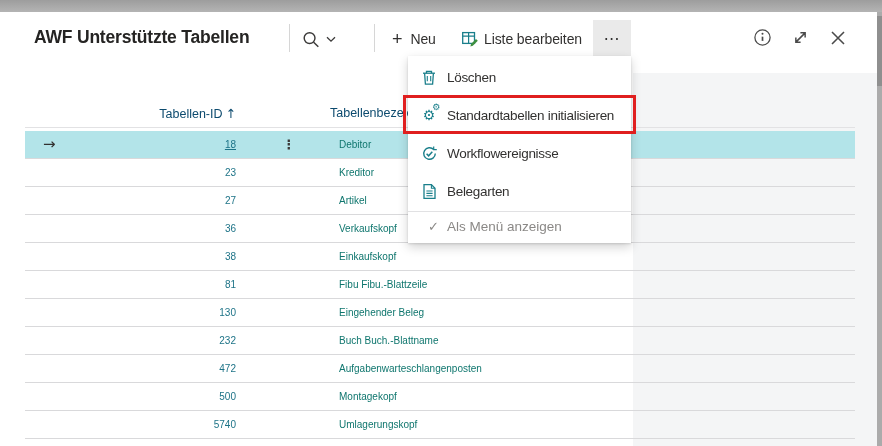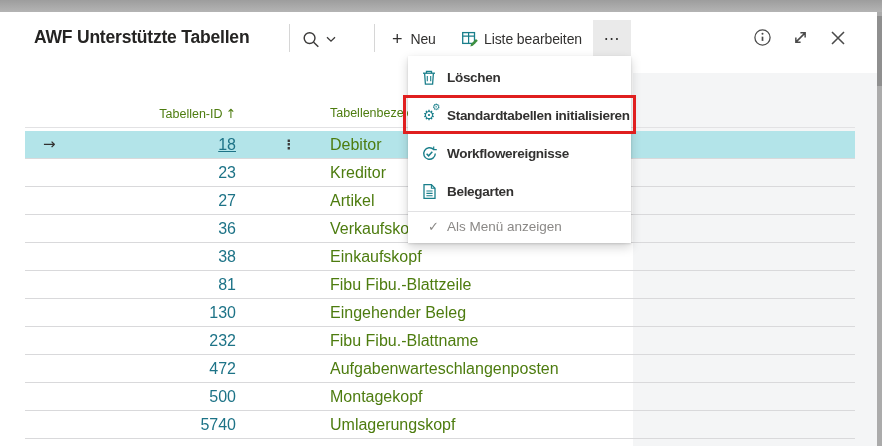--- a/index.html
+++ b/index.html
@@ -27,42 +27,42 @@
   .edit-btn { left:461px; gap:5px;align-items:center; }
   .more-btn { position:absolute; left:593px; top:20px; width:38px; height:36px; background:#eaeaea;
     display:flex; align-items:center; justify-content:center; font-size:16px; color:#323130;
     letter-spacing:1px; cursor:pointer; }
   .win-icon { position:absolute; top:28px; cursor:pointer; line-height:0; }
   .info-btn { left:753px; } .resize-btn { left:791px; } .close-btn { left:828px; }
 
   
   .grid-filler { position:absolute; left:633px; top:73px; width:244px; height:373px; background:#f4f5f6; }
   .col-headers { position:absolute; left:25px; top:100px; width:830px; height:28px;
-    border-bottom:1px solid #e2e2e4; font-size:12.5px; color:#4d7c0f; z-index:1; }
+    border-bottom:1px solid #e2e2e4; font-size:12.5px; color:#0c4a6e; z-index:1; }
   .col-h { position:absolute; top:0; line-height:27px; white-space:nowrap; }
   .col-h.id { left:71px; width:140px; text-align:right; }
   .col-h.name { left:305px; }
   .sort-arrow { margin-left:3px; font-family:"DejaVu Sans",sans-serif; }
 
   .rows { position:absolute; left:25px; top:131px; width:830px; z-index:2; }
   .row { position:relative; height:28px; border-bottom:1px solid #d9d9db; cursor:pointer; }
   .row-white { position:absolute; left:0; top:0; width:608px; height:100%; background:#fff; }
   .row.selected { background:#b3e4e9; }
-  .cell { position:absolute; top:0; line-height:27px; font-size:16px; white-space:nowrap; }
+  .cell { position:absolute; top:0; line-height:27px; font-size:10px; white-space:nowrap; }
   .cell-arrow { left:18px; width:30px; color:#323130; font-family:"DejaVu Sans",sans-serif; font-size:15px; }
   .cell-id { left:60px; width:151px; text-align:right; color:#1d7387; text-decoration:none; }
   .cell-id.underl { text-decoration:underline; }
   .cell-dots { left:255px; width:18px; text-align:center; color:#3b3a39; font-family:"DejaVu Sans",sans-serif; font-size:13px; font-weight:700; }
-  .cell-name { left:305px; color:#4d7c0f; }
+  .cell-name { left:314px; color:#0f766e; }
 
   
   .menu { position:absolute; left:408px; top:56px; width:223px; height:187px; background:#fff;
     box-shadow:0 4px 10px rgba(0,0,0,.18), 0 1px 2px rgba(0,0,0,.12); z-index:10; padding-top:2px; }
   .m-item { height:38px; display:flex; align-items:center; padding-left:12px; gap:9px;
-    font-size:13.5px; letter-spacing:-0.3px; color:#323130; cursor:pointer; white-space:nowrap;font-weight:bold; }
+    font-size:13.5px; letter-spacing:-0.3px; color:#323130; cursor:pointer; white-space:nowrap; }
   .m-icon { width:18px; height:18px; display:inline-flex; align-items:center; justify-content:center;
     color:#1a7f8b; position:relative; flex:0 0 18px; }
   .gear-big { font-family:"DejaVu Sans",sans-serif; font-size:14px; color:#1a7f8b; line-height:1; }
   .gear-sm { font-family:"DejaVu Sans",sans-serif; font-size:9px; color:#1a7f8b; position:absolute; right:-2px; top:-3px; line-height:1; }
   .m-sep { border-top:1px solid #e1e1e3; margin-top:1px; }
   .m-footer { height:29px; display:flex; align-items:center; padding-left:20px; gap:8px;
     font-size:13.5px; color:#8a8886; cursor:pointer; white-space:nowrap; }
   .m-footer .chk { font-family:"DejaVu Sans",sans-serif; font-size:13px; color:#8a8886; }
 
   
@@ -183,21 +183,21 @@
         <span class="cell cell-name">Fibu Fibu.-Blattzeile</span>
       </div>
       <div class="row">
         <div class="row-white"></div>
         <a class="cell cell-id">130</a>
         <span class="cell cell-name">Eingehender Beleg</span>
       </div>
       <div class="row">
         <div class="row-white"></div>
         <a class="cell cell-id">232</a>
-        <span class="cell cell-name">Fibu Fibu.-Blattname</span>
+        <span class="cell cell-name">Buch Buch.-Blattname</span>
       </div>
       <div class="row">
         <div class="row-white"></div>
         <a class="cell cell-id">472</a>
         <span class="cell cell-name">Aufgabenwarteschlangenposten</span>
       </div>
       <div class="row">
         <div class="row-white"></div>
         <a class="cell cell-id">500</a>
         <span class="cell cell-name">Montagekopf</span>

